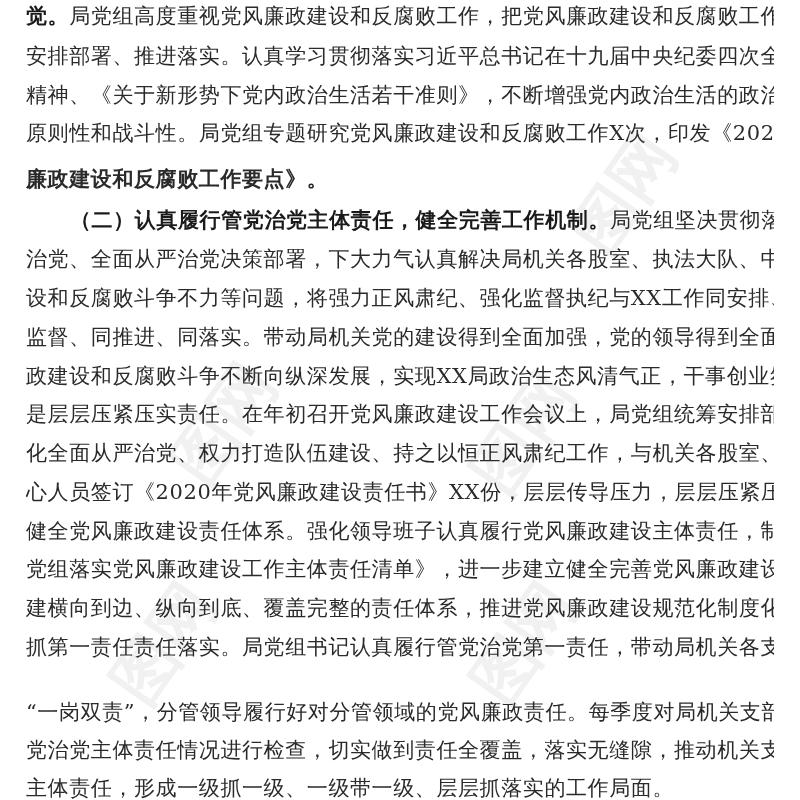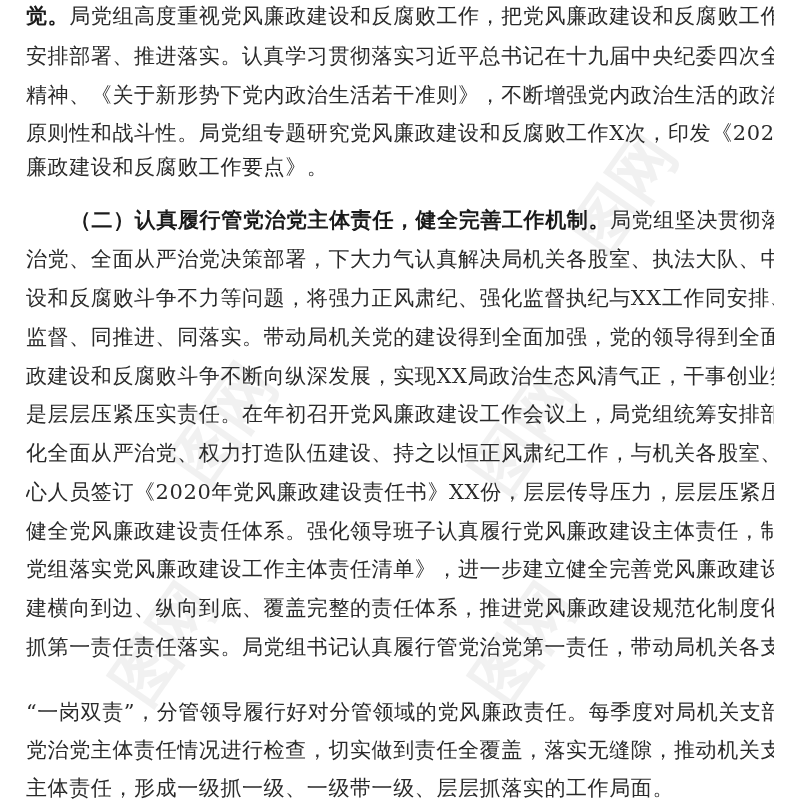--- a/index.html
+++ b/index.html
@@ -24,21 +24,21 @@
   <div class="wm" style="left:160px;top:380px;">图网</div>
   <div class="wm" style="left:460px;top:390px;">图网</div>
   <div class="wm" style="left:100px;top:600px;">图网</div>
   <div class="wm" style="left:460px;top:600px;">图网</div>
 
   <div>
     <div class="line" style="top:1px;"><span class="b">觉。</span><span>局党组高度重视党风廉政建设和反腐败工作，把党风廉政建设和反腐败工作摆在重要位置</span></div>
     <div class="line" style="top:41px;">安排部署、推进落实。认真学习贯彻落实习近平总书记在十九届中央纪委四次全会上重要讲话</div>
     <div class="line" style="top:80px;">精神、《关于新形势下党内政治生活若干准则》，不断增强党内政治生活的政治性、时代性、</div>
     <div class="line" style="top:118px;">原则性和战斗性。局党组专题研究党风廉政建设和反腐败工作X次，印发《2020年XX局党风</div>
-    <div class="line last" style="top:152px;">廉政建设和反腐败工作要点》。</div>
+    <div class="line last" style="top:164px;font-weight:bold;">廉政建设和反腐败工作要点》。</div>
   </div>
 
   <div>
     <div class="line indent" style="top:205px;"><span class="b">（二）认真履行管党治党主体责任，健全完善工作机制。</span><span>局党组坚决贯彻落实党中央管党</span></div>
     <div class="line" style="top:244px;">治党、全面从严治党决策部署，下大力气认真解决局机关各股室、执法大队、中心党风廉政建</div>
     <div class="line" style="top:283px;">设和反腐败斗争不力等问题，将强力正风肃纪、强化监督执纪与XX工作同安排、同部署、同</div>
     <div class="line" style="top:322px;">监督、同推进、同落实。带动局机关党的建设得到全面加强，党的领导得到全面落实，党风廉</div>
     <div class="line" style="top:361px;">政建设和反腐败斗争不断向纵深发展，实现XX局政治生态风清气正，干事创业氛围良好。一</div>
     <div class="line" style="top:399px;">是层层压紧压实责任。在年初召开党风廉政建设工作会议上，局党组统筹安排部署2020年深</div>
     <div class="line" style="top:438px;">化全面从严治党、权力打造队伍建设、持之以恒正风肃纪工作，与机关各股室、执法大队、中</div>

